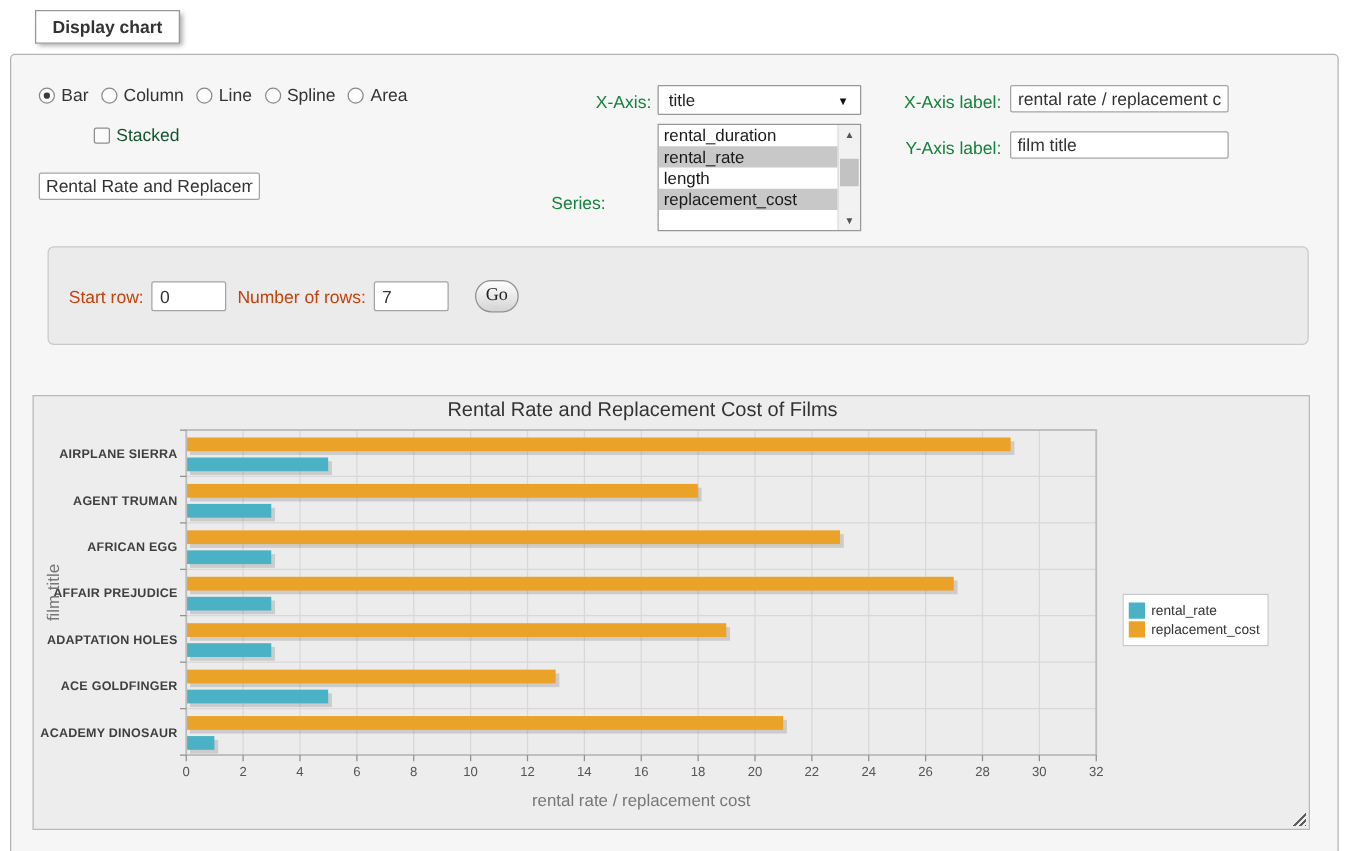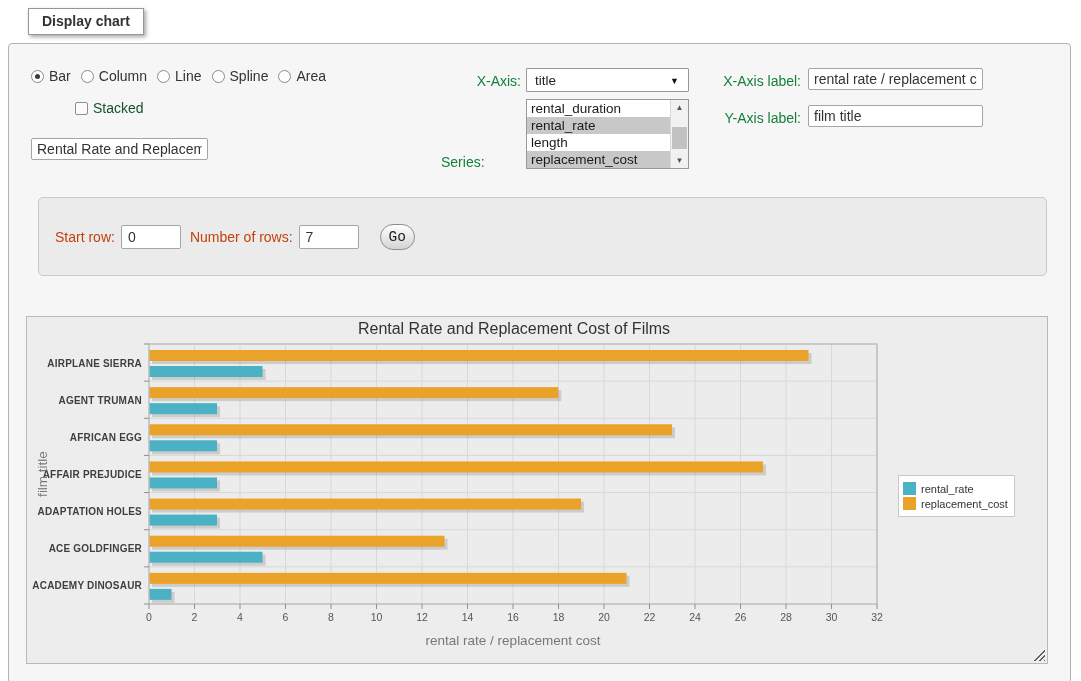--- a/index.html
+++ b/index.html
@@ -29,40 +29,40 @@
   .stacked-row { position:absolute; left:22px; top:56px; display:flex; align-items:center; font-size:14px; color:#14532d;margin-left:44px; }
   .checkbox { width:13px; height:13px; border:1px solid #8e8e8e; background:#fbfbfb; margin-right:5px; box-sizing:border-box; border-radius:2px; }
 
   
   .select { position:absolute; left:517px; top:24px; width:163px; height:24px; box-sizing:border-box;
             background:#fff; border:1px solid #989898; border-radius:1px; display:flex; align-items:center;
             font-size:13.5px; color:#222; padding-left:8px; }
   .sel-arrow { position:absolute; right:9px; top:7px; font-size:9px; color:#111; }
 
   
-  .listbox { position:absolute; left:517px; top:55px; width:163px; height:70px; box-sizing:border-box;
+  .listbox { position:absolute; left:517px; top:55px; width:163px; height:86px; box-sizing:border-box;
              background:#fff; border:1px solid #989898; overflow:hidden; }
   .opt { height:17px; line-height:17px; font-size:13.5px; color:#1a1a1a; padding:0 4px; white-space:nowrap; }
   .opt.sel { background:#c8c8c8; }
   .sbar { position:absolute; right:0; top:0; width:17px; height:100%; background:#f2f2f2; border-left:1px solid #d9d9d9; }
   .sbtn { position:absolute; left:0; width:17px; height:15px; background:#f1f1f1; color:#555;
           font-size:8px; text-align:center; line-height:15px; }
   .sbtn.up { top:0; } .sbtn.dn { bottom:0; }
   .sthumb { position:absolute; left:1px; top:27px; width:15px; height:22px; background:#c2c2c2; }
 
   
   .row-panel { position:absolute; left:29px; top:153px; width:1009px; height:79px; box-sizing:border-box;
                background:#ebebeb; border:1px solid #c9c9c9; border-radius:5px;
                display:flex; align-items:center; padding-left:16px; }
   .ctl-text { font-size:14px; color:#c2410c; }
   .small-input { box-sizing:border-box; width:60px; height:24px; border:1px solid #a5a5a5; border-radius:2px;
                  background:#fff; font-family:"Liberation Sans",sans-serif; font-size:14px; color:#333; padding:1px 6px; margin-left:6px; }
   .num-lab { margin-left:9px; }
   .go-btn { margin-left:21px; height:26px; padding:0 8px; border:1px solid #8f8f8f; border-radius:13px;
-            background:linear-gradient(#fefefe,#d4d4d4); font-family:Liberation Mono, monospace;
+            background:linear-gradient(#fefefe,#d4d4d4); font-family:Liberation Serif, serif;
             font-size:14.5px; color:#222; }
 
   
   .chart-panel { position:absolute; left:17px; top:272px; width:1020px; height:346px;
                  background:#ededed; border:1px solid #b9b9b9; }
   .chart-title { position:absolute; left:123px; top:3px; width:728px; text-align:center;
                  font-size:16px; color:#333; }
   .plot-svg { position:absolute; left:0; top:0; width:1020px; height:346px; }
   .legend { position:absolute; left:871px; top:158px; background:#fff; border:1px solid #c9c9c9;
             padding:4px 6px 4px 4px; }

